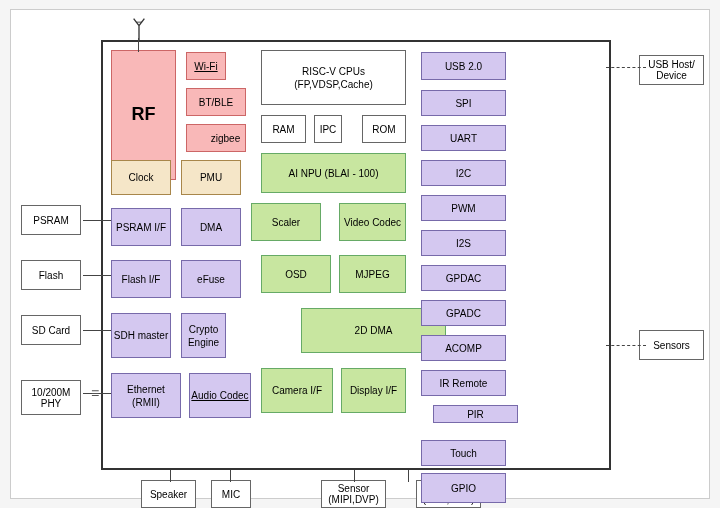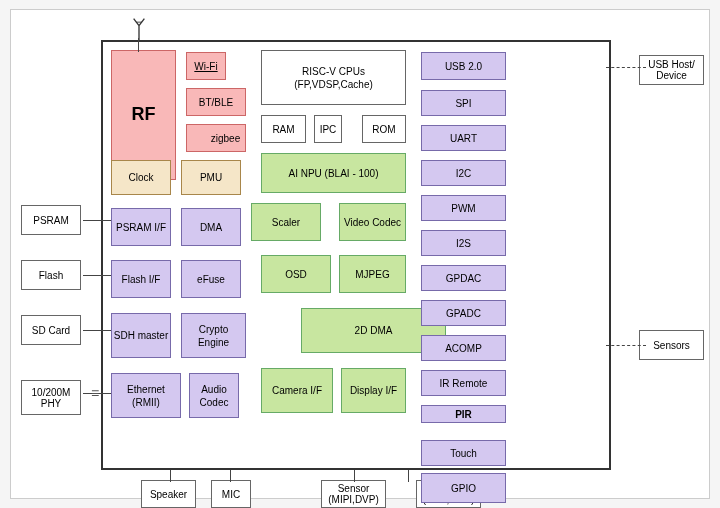--- a/index.html
+++ b/index.html
@@ -226,35 +226,35 @@
 
   <div class="block block-green" style="left:328px; top:245px; width:67px; height:38px;">
     <span>MJPEG</span>
   </div>
 
   <div class="block block-lavender" style="left:100px; top:303px; width:60px; height:45px;">
     <span>SDH
 master</span>
   </div>
 
-  <div class="block block-lavender" style="left:170px; top:303px; width:65px; height:45px;">
+  <div class="block block-lavender" style="left:170px; top:303px; width:45px; height:45px;">
     <span>Crypto
 Engine</span>
   </div>
 
   <div class="block block-green" style="left:250px; top:298px; width:145px; height:45px;margin-left:40px;">
     <span>2D DMA</span>
   </div>
 
   <div class="block block-lavender" style="left:100px; top:363px; width:70px; height:45px;">
     <span>Ethernet
 (RMII)</span>
   </div>
 
-  <div class="block block-lavender" style="left:178px; top:363px; width:50px; height:45px;">
+  <div class="block block-lavender" style="left:178px; top:363px; width:62px; height:45px;text-decoration:underline;">
     <span>Audio
 Codec</span>
   </div>
 
   <div class="block block-green" style="left:250px; top:358px; width:72px; height:45px;">
     <span>Camera
 I/F</span>
   </div>
 
   <div class="block block-green" style="left:330px; top:358px; width:65px; height:45px;">
@@ -295,21 +295,21 @@
   </div>
 
   <div class="block block-lavender" style="left:410px; top:325px; width:85px; height:26px;">
     <span>ACOMP</span>
   </div>
 
   <div class="block block-lavender" style="left:410px; top:360px; width:85px; height:26px;">
     <span>IR Remote</span>
   </div>
 
-  <div class="block block-lavender" style="left:410px; top:395px; width:85px; height:18px;font-weight:bold;">
+  <div class="block block-lavender" style="left:422px; top:395px; width:85px; height:18px;">
     <span>PIR</span>
   </div>
 
   <div class="block block-lavender" style="left:410px; top:430px; width:85px; height:26px;">
     <span>Touch</span>
   </div>
 
   <div class="block block-lavender" style="left: 410px; width: 85px; height: 30px; top: 463px;">
     <span>GPIO</span>
   </div>

